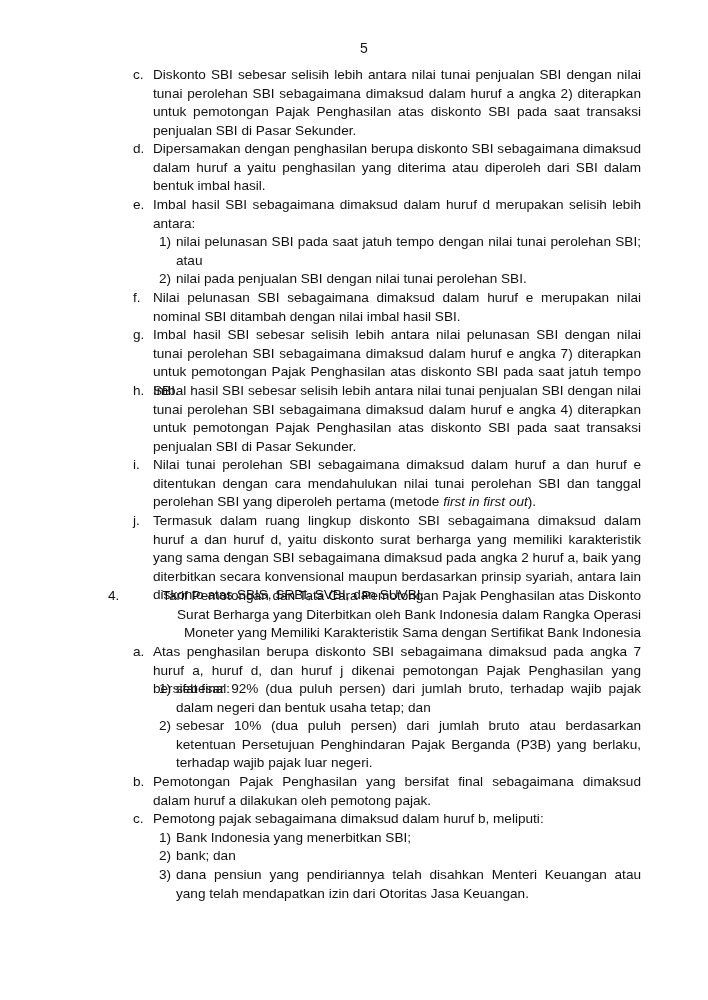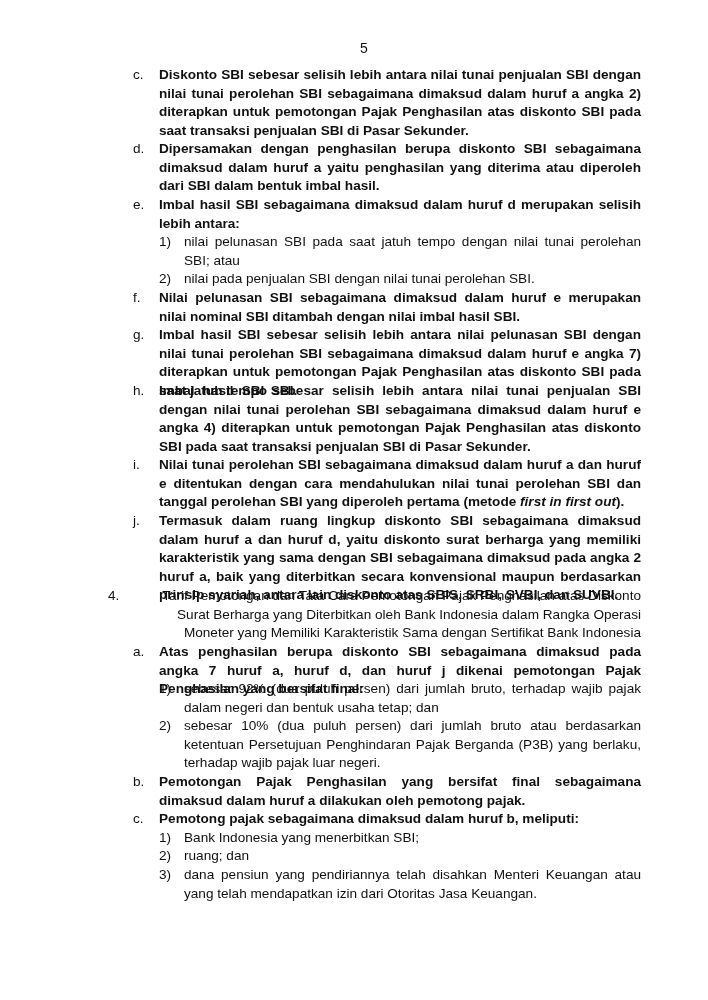--- a/index.html
+++ b/index.html
@@ -4,23 +4,23 @@
   <style>
     html, body { margin: 0; padding: 0; background: #ffffff; }
     body { width: 708px; height: 1000px; position: relative; overflow: hidden;
       font-family: "Liberation Sans", sans-serif; font-size: 13.6px; color: #111; }
     .page-num { position: absolute; top: 40px; left: 0; width: 728px; text-align: center; font-size: 14px; }
     .blk { position: absolute; line-height: 18.6px; }
     .mk { position: absolute; left: 0; top: 0; }
     .tx { text-align: justify; }
     .tx.last { text-align-last: left; }
     .letter { left: 133px; width: 508px; }
-    .letter .tx { margin-left: 26px; font-weight: bold; }
+    .letter .tx { margin-left: 20px; }
     .num { left: 159px; width: 482px; }
-    .num .tx { margin-left: 25px; }
+    .num .tx { margin-left: 17px; }
     .top { left: 108px; width: 533px; }
     .top .tx { margin-left: 27px; text-align: right; }
   </style>
 </head>
 <body>
 
 <div class="page-num">5</div>
 
 <div class="blk letter" style="top:66px;">
   <span class="mk">c.</span>
@@ -96,18 +96,18 @@
 <div class="blk letter" style="top:810px;">
   <span class="mk">c.</span>
   <div class="tx last">Pemotong pajak sebagaimana dimaksud dalam huruf b, meliputi:</div>
 </div>
 <div class="blk num" style="top:829px;">
   <span class="mk">1)</span>
   <div class="tx last">Bank Indonesia yang menerbitkan SBI;</div>
 </div>
 <div class="blk num" style="top:847px;">
   <span class="mk">2)</span>
-  <div class="tx last">ruang; dan</div>
+  <div class="tx last">bank; dan</div>
 </div>
 <div class="blk num" style="top:866px;">
   <span class="mk">3)</span>
   <div class="tx last">dana pensiun yang pendiriannya telah disahkan Menteri Keuangan atau yang telah mendapatkan izin dari Otoritas Jasa Keuangan.</div>
 </div>
 
 </body></html>

